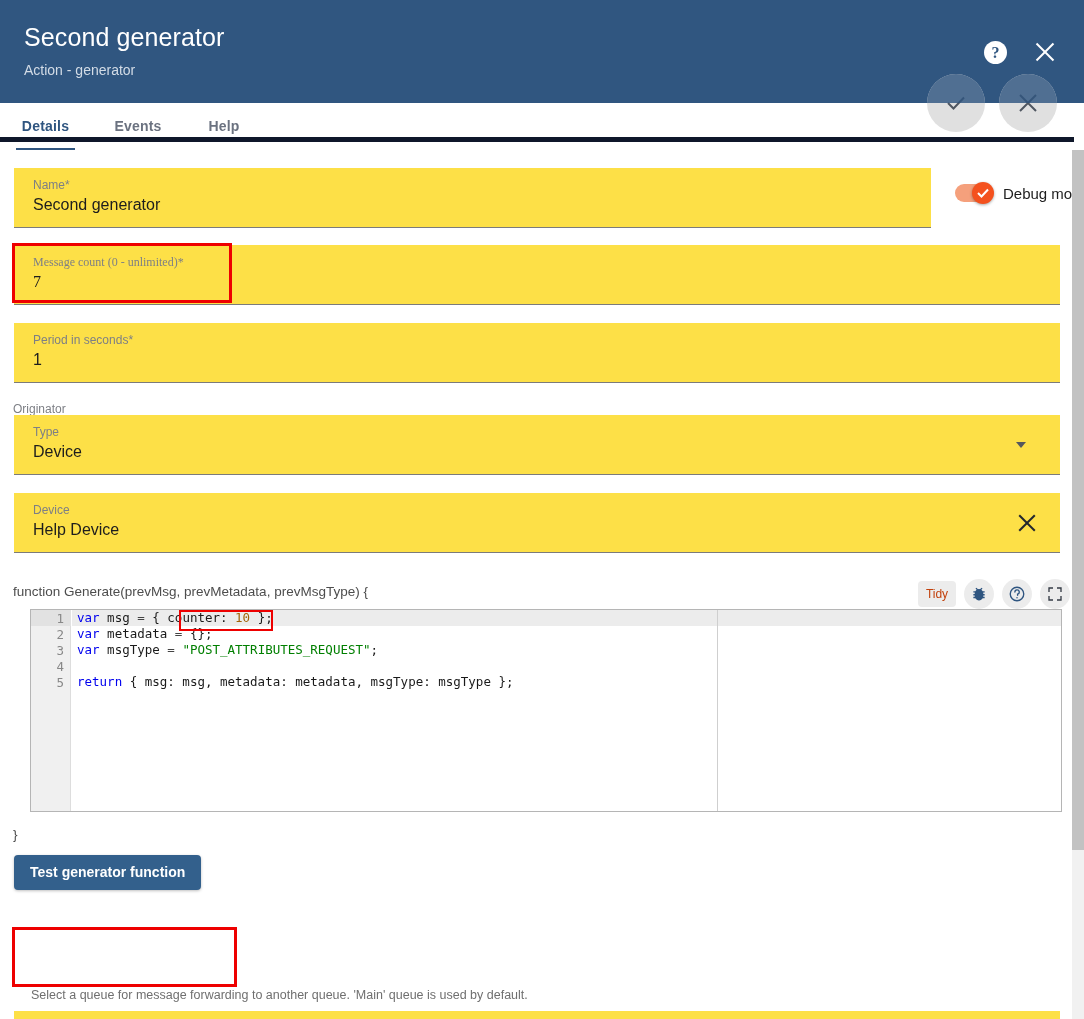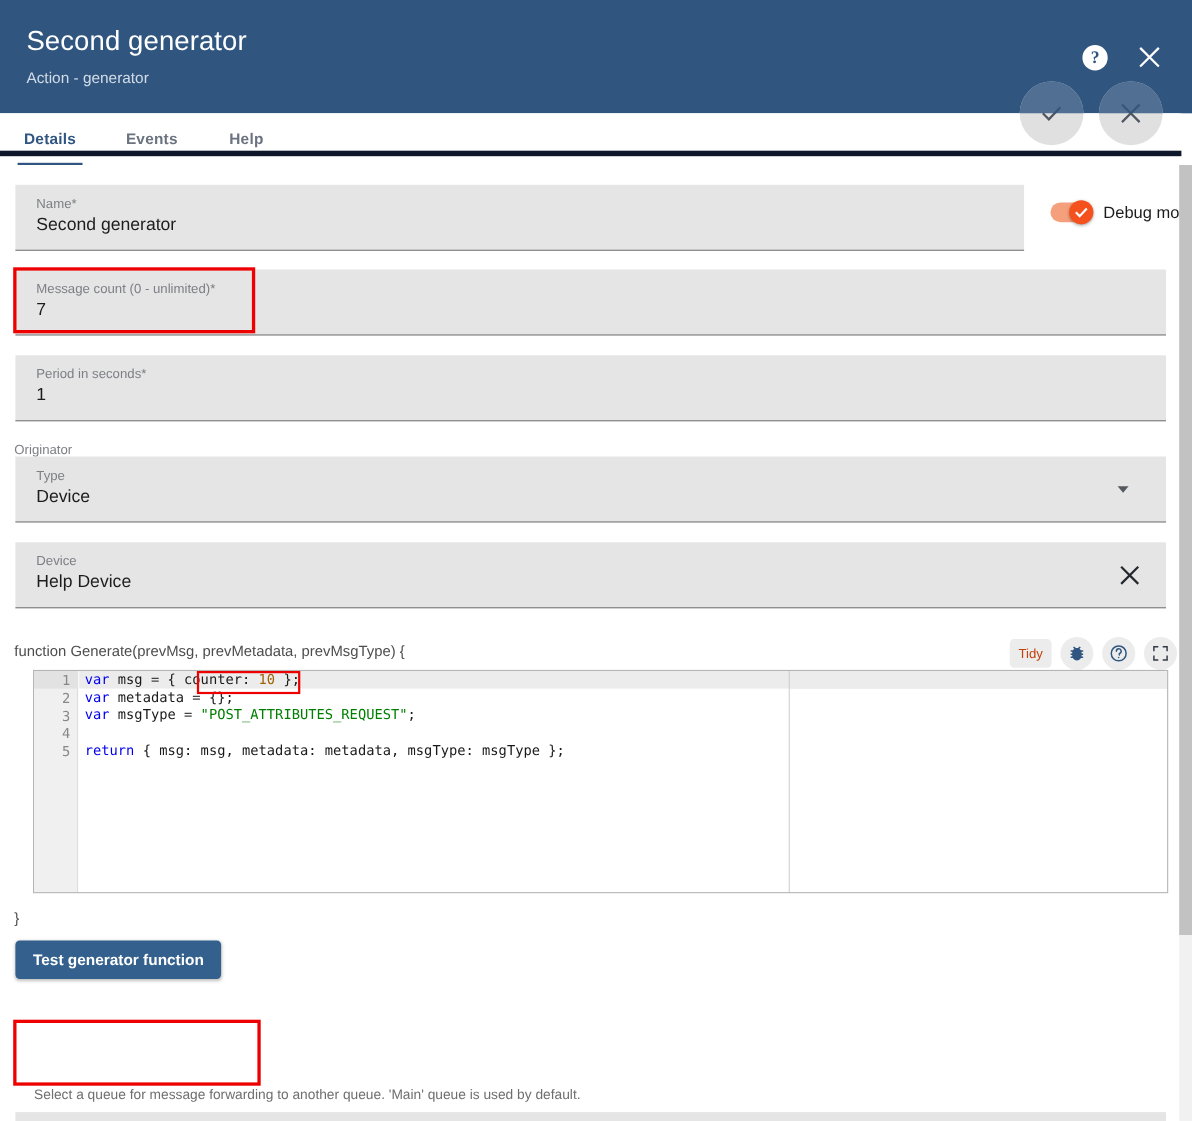--- a/index.html
+++ b/index.html
@@ -76,21 +76,21 @@
 
   
   .content{
     position:absolute; left:0; top:150px; width:1072px; height:869px;
     background:#ffffff; overflow:hidden;
   }
 
   
   .ff {
     position:absolute;
-    background:#e5e5e5;
+    background:#fde047;
     border-bottom:1px solid #7b7b7b;
   }
   .ff-label{
     position:absolute; left:19px; top:10px;
     font-size:12px; color:#7d7f85;
   }
   .ff-value{
     position:absolute; left:19px; top:28px;
     font-size:16px; color:#1d1d1d;
   }
@@ -263,21 +263,21 @@
       <div class="toggle">
         <div class="toggle-thumb">
           <svg width="14" height="14" viewBox="0 0 14 14">
               <path d="M2 7 L5.5 10.5 L12 3.5" fill="none" stroke="#ffffff" stroke-width="2"></path>
             </svg>
         </div>
       </div>
       <div class="toggle-label">Debug mode</div>
     </div>
 
-    <div class="ff" style="left:14px; top:95px; width:1046px; height:60px;">
+    <div class="ff" style="left:14px; top:95px; width:1046px; height:60px;font-family:Liberation Serif, serif;">
       <div class="ff-label">Message count (0 - unlimited)*</div>
       <div class="ff-value">7</div>
     </div>
 
     <div class="ff" style="left:14px; top:173px; width:1046px; height:60px;">
       <div class="ff-label">Period in seconds*</div>
       <div class="ff-value">1</div>
     </div>
 
     <div class="section-label" style="left:13px; top:252px;">Originator</div>

